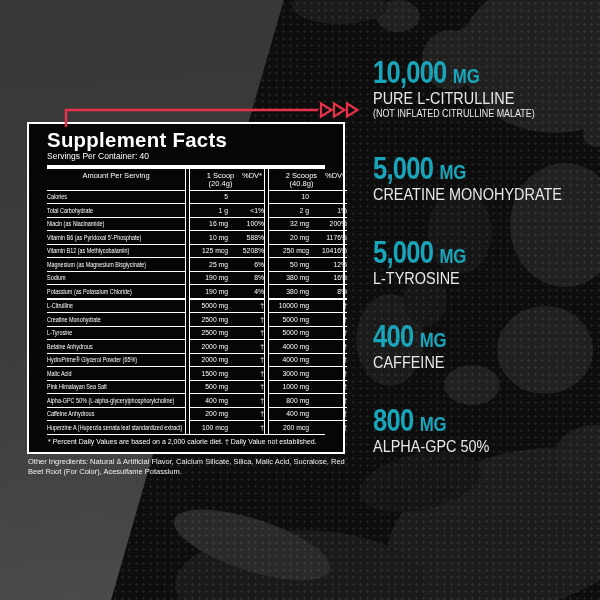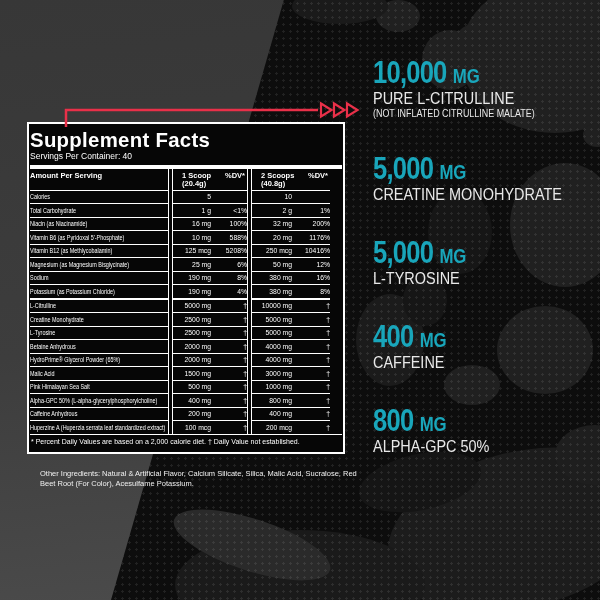--- a/index.html
+++ b/index.html
@@ -10,38 +10,38 @@
   .dots{position:absolute;inset:0;z-index:1;
         background-image:radial-gradient(rgba(255,255,255,0.085) 1px,transparent 1.4px);
         background-size:7px 7px;}
   .grayband{position:absolute;inset:0;z-index:2;
         background:linear-gradient(175deg,#373737 0%,#3d3d3d 55%,#4c4c4c 100%);
         clip-path:polygon(0 0,47.3% 0,18.5% 100%,0 100%);}
   .connector{position:absolute;inset:0;z-index:5;pointer-events:none;}
 
   
   .panel{position:absolute;left:27px;top:122px;width:318px;z-index:3;box-sizing:border-box;
-         background:#060606;border:2px solid #fff;padding:5px 1px 3px;color:#fff;}
+         background:#060606;border:2px solid #fff;padding:5px 18px 3px;color:#fff;}
   .panel-title{margin:0 0 2px;font-size:21px;font-weight:bold;line-height:1;letter-spacing:.3px;
          transform:scaleX(.97);transform-origin:left;white-space:nowrap;}
   .sline{font-size:8.5px;line-height:9.5px;}
   .bar{height:4px;background:#fff;margin-top:3px;}
   .row{display:grid;grid-template-columns:138px 5px 38px 36px 5px 40px 38px;}
-  .hdr{display:grid;grid-template-columns:138px 5px 74px 5px 78px;font-weight:bold;}
+  .hdr{display:grid;grid-template-columns:138px 5px 74px 5px 78px;font-weight:normal;text-align:center;}
   .hdr .c{font-size:7.5px;line-height:8px;padding:3px 0 2px;}
   .hdr .grp{display:flex;justify-content:space-between;padding-right:2px;margin-left:9px;}
   .gut{border-left:1px solid #fff;border-right:1px solid #fff;}
   .r .c{border-top:1px solid #fff;font-size:6.8px;line-height:8px;padding:2.5px 0 2px;}
   .r.thick .c{border-top-width:2px;}
   .name{overflow:hidden;}
   .name span{display:inline-block;transform:scaleX(.8);transform-origin:left;white-space:nowrap;}
   .amt,.dv{text-align:right;padding-right:2px;}
   .foot{border-top:1px solid #fff;font-size:7px;line-height:8px;padding:3px 1px 3px;}
 
-  .other{position:absolute;left:28px;top:457px;width:322px;z-index:3;margin:12px;
+  .other{position:absolute;left:28px;top:457px;width:322px;z-index:3;margin:0;
          font-size:7.5px;line-height:9.5px;color:#f0f0f0;}
 
   
   .rightcol{position:absolute;left:373px;top:58px;width:220px;z-index:3;}
   .blk{margin-bottom:35px;}
   .big{font-size:32px;font-weight:bold;line-height:29px;letter-spacing:-1px;color:#19A6BB;
        transform:scaleX(.8);transform-origin:left;white-space:nowrap;}
   .big .unit{font-size:21px;letter-spacing:0;}
   .sub{font-size:17px;line-height:17px;color:#e9e9e9;transform:scaleX(.85);
        transform-origin:left;white-space:nowrap;}

